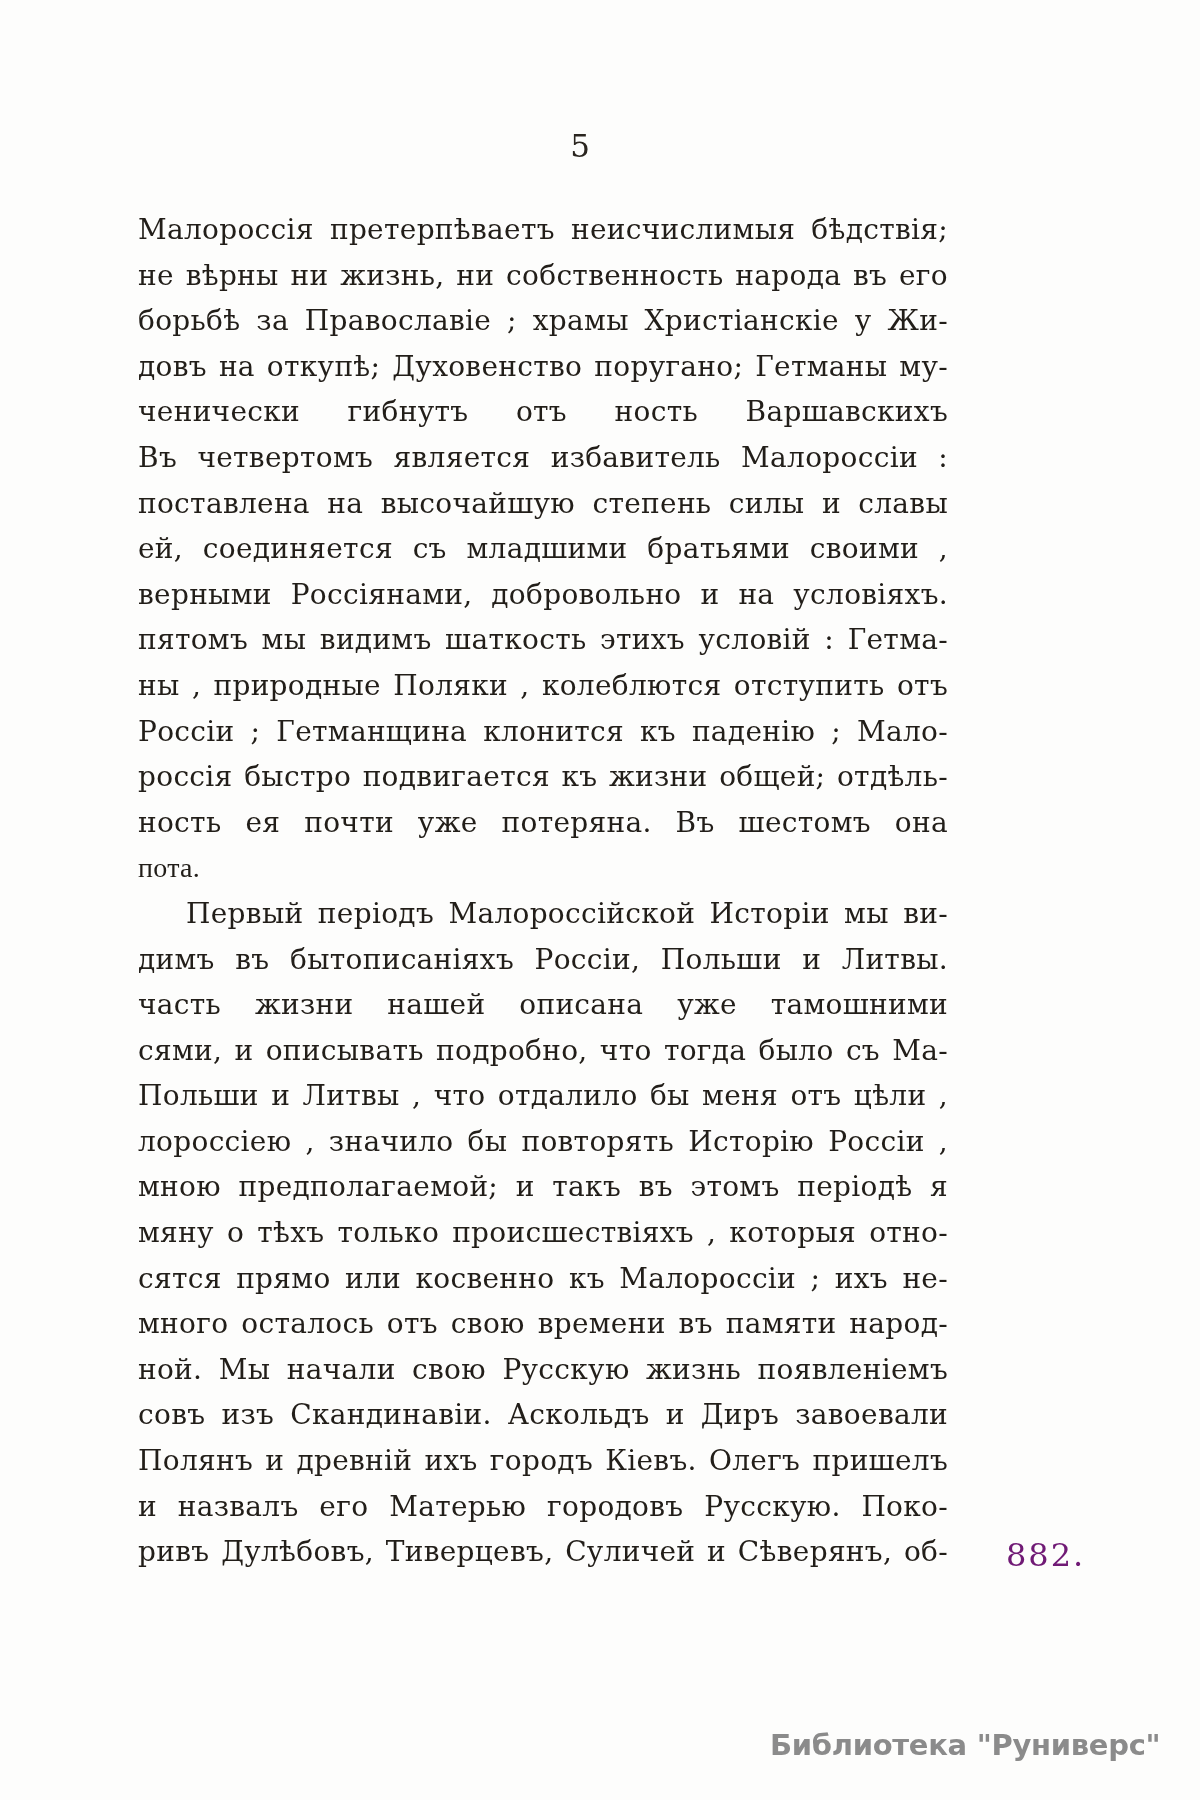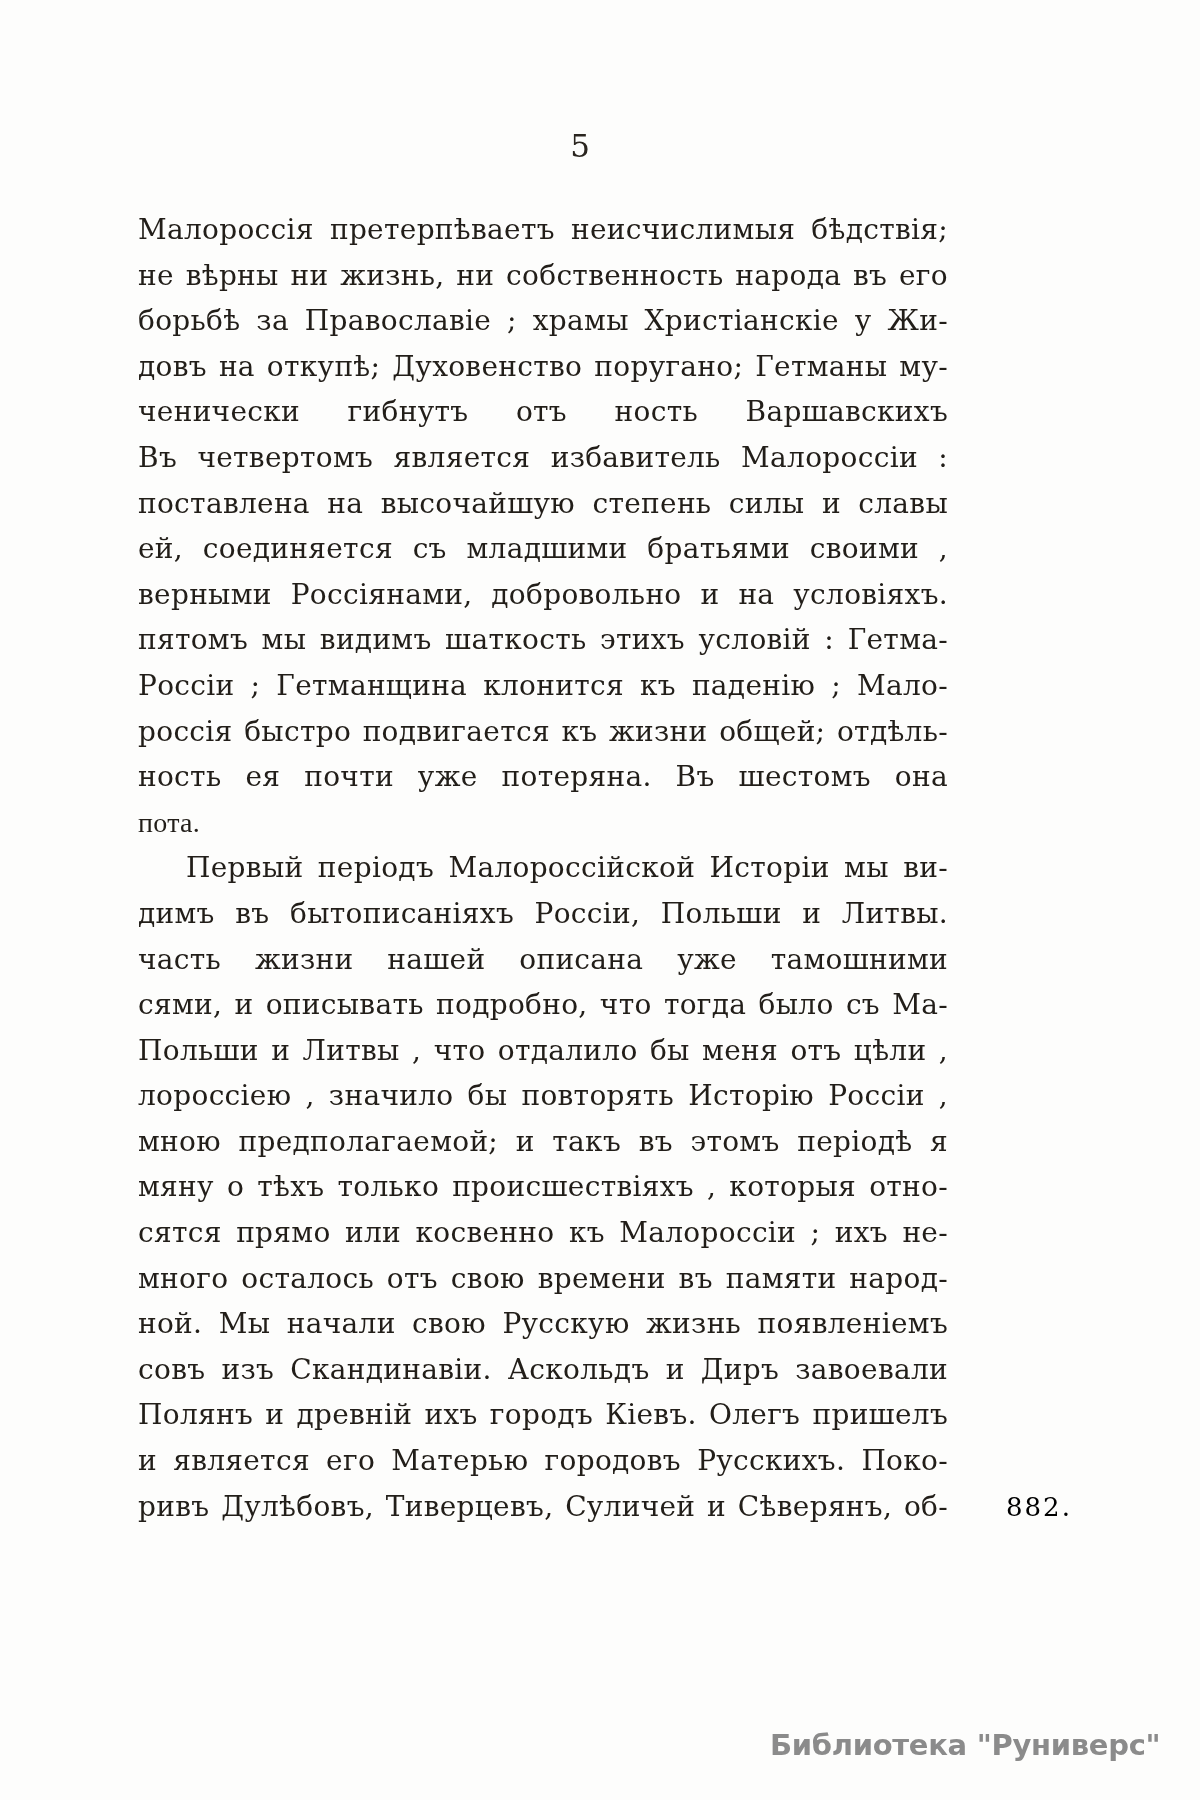--- a/index.html
+++ b/index.html
@@ -46,24 +46,24 @@
   .line.para-end {
     text-align-last: left;
     font-family: Liberation Serif, serif;
   }
   .line.indent {
     text-indent: 48px;
   }
   .margin-note {
     position: absolute;
     left: 1006px;
-    top: 1492px;
-    font-size: 26px;
+    top: 1536px;
+    font-size: 32px;
     letter-spacing: 2px;
-    color: #000000;
+    color: #701a75;
   }
   .watermark {
     position: absolute;
     left: 770px;
     top: 1728px;
     font-size: 29px;
     font-family: "DejaVu Sans", "Liberation Sans", sans-serif;
     font-weight: 600;
     letter-spacing: -0.3px;
     color: #8b8b8b;
@@ -82,41 +82,42 @@
       <div class="line">Малороссія претерпѣваетъ неисчислимыя бѣдствія; уже</div>
       <div class="line">не вѣрны ни жизнь, ни собственность народа въ его</div>
       <div class="line">борьбѣ за Православіе ; храмы Христіанскіе у Жи-</div>
       <div class="line">довъ на откупѣ; Духовенство поругано; Гетманы му-</div>
       <div class="line">ченически гибнутъ отъ ность Варшавскихъ палачей.</div>
       <div class="line">Въ четвертомъ является избавитель Малороссіи : она</div>
       <div class="line">поставлена на высочайшую степень силы и славы сво-</div>
       <div class="line">ей, соединяется съ младшими братьями своими , сѣ-</div>
       <div class="line">верными Россіянами, добровольно и на условіяхъ. Въ</div>
       <div class="line">пятомъ мы видимъ шаткость этихъ условій : Гетма-</div>
+      <div class="line">ны , природные Поляки , колеблются отступить отъ</div>
       <div class="line">Россіи ; Гетманщина клонится къ паденію ; Мало-</div>
       <div class="line">россія быстро подвигается къ жизни общей; отдѣль-</div>
       <div class="line">ность ея почти уже потеряна. Въ шестомъ она исче-</div>
       <div class="line para-end">пота.</div>
     </div>
 
     <div class="para">
       <div class="line indent">Первый періодъ Малороссійской Исторіи мы ви-</div>
       <div class="line">димъ въ бытописаніяхъ Россіи, Польши и Литвы. Эта</div>
       <div class="line">часть жизни нашей описана уже тамошними лѣтопи-</div>
       <div class="line">сями, и описывать подробно, что тогда было съ Ма-</div>
       <div class="line">Польши и Литвы , что отдалило бы меня отъ цѣли ,</div>
       <div class="line">лороссіею , значило бы повторять Исторію Россіи ,</div>
       <div class="line">мною предполагаемой; и такъ въ этомъ періодѣ я упо-</div>
       <div class="line">мяну о тѣхъ только происшествіяхъ , которыя отно-</div>
       <div class="line">сятся прямо или косвенно къ Малороссіи ; ихъ не-</div>
       <div class="line">много осталось отъ свою времени въ памяти народ-</div>
       <div class="line">ной. Мы начали свою Русскую жизнь появленіемъ Рус-</div>
       <div class="line">совъ изъ Скандинавіи. Аскольдъ и Диръ завоевали</div>
       <div class="line">Полянъ и древній ихъ городъ Кіевъ. Олегъ пришелъ</div>
-      <div class="line">и является его Матерью городовъ Русскихъ. Поко-</div>
+      <div class="line">и назвалъ его Матерью городовъ Русскую. Поко-</div>
       <div class="line">ривъ Дулѣбовъ, Тиверцевъ, Суличей и Сѣверянъ, об-</div>
     </div>
 
   </div>
 
   <div class="margin-note">882.</div>
 
   <div class="watermark">Библиотека "Руниверс"</div>
 
 </div>

